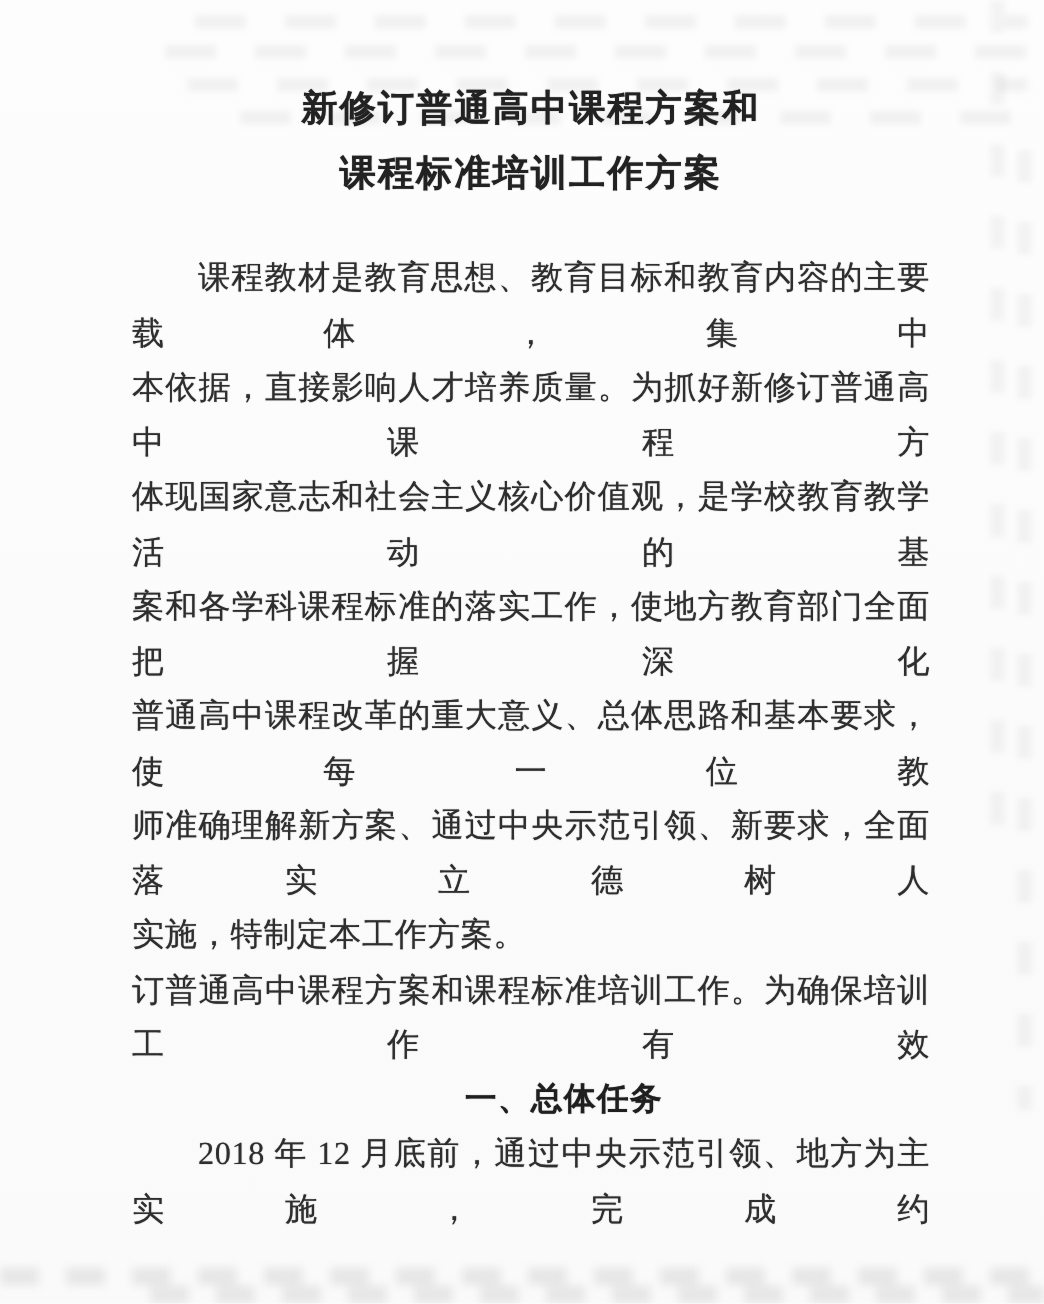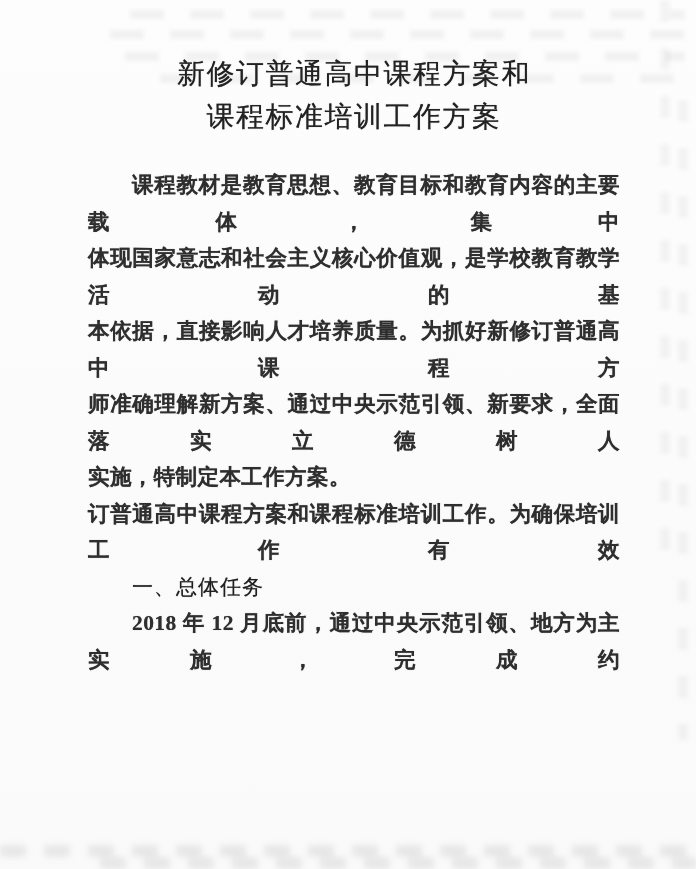--- a/index.html
+++ b/index.html
@@ -43,57 +43,58 @@
     height: 12px;
     filter: blur(3px);
   }
 
   .title-block {
     position: relative;
     margin: 52px 76px 0 88px;
     text-align: center;
   }
   .title-line {
-    font-size: 28px;
+    font-size: 24px;
     line-height: 43px;
-    font-weight: normal;
+    font-weight: bold;
     letter-spacing: 1.5px;
     color: #222;
     text-shadow: 0 0 0.7px rgba(34,34,34,0.75);
     text-align: center;
   }
 
   .content {
     position: relative;
     margin: 29px 76px 0 88px; 
     color: #2e2e2e;
   }
   .line {
     font-size: 21.5px;
     line-height: 36.5px;
-    font-weight: 700;
+    font-weight: 400;
     letter-spacing: 0.4px;
     color: #2e2e2e;
     text-shadow: 0 0 0.7px rgba(46,46,46,0.7);
     white-space: nowrap;
   }
   .line.full {
     white-space: normal;
     text-align: justify;
     text-align-last: justify;
   }
   .line.indent {
     text-indent: 44px;
   }
   .line.heading {
     font-family: "Liberation Sans", sans-serif;
-    font-weight: 400;
+    font-weight: 700;
     font-size: 21px;
     letter-spacing: 1px;
     color: #1f1f1f;
+    text-align: center;
   }
 </style>
 </head>
 <body>
 
 <div class="page">
 
   <div class="artifact" style="left:130px; top:10px; width:555px;"></div>
   <div class="artifact" style="left:110px; top:30px; width:575px;"></div>
   <div class="artifact" style="left:125px; top:52px; width:560px;"></div>
@@ -105,22 +106,24 @@
 
   <div class="title-block">
     <div class="title-line">新修订普通高中课程方案和</div>
     <div class="title-line">课程标准培训工作方案</div>
   </div>
 
   <div class="content">
 
     <div>
       <div class="line full indent">课程教材是教育思想、教育目标和教育内容的主要载体，集中</div>
+      <div class="line full">本依据，直接影响人才培养质量。为抓好新修订普通高中课程方</div>
       <div class="line full">体现国家意志和社会主义核心价值观，是学校教育教学活动的基</div>
-      <div class="line full">本依据，直接影响人才培养质量。为抓好新修订普通高中课程方</div>
+      <div class="line full">案和各学科课程标准的落实工作，使地方教育部门全面把握深化</div>
+      <div class="line full">普通高中课程改革的重大意义、总体思路和基本要求，使每一位教</div>
       <div class="line full">师准确理解新方案、通过中央示范引领、新要求，全面落实立德树人</div>
       <div class="line">实施，特制定本工作方案。</div>
       <div class="line full">订普通高中课程方案和课程标准培训工作。为确保培训工作有效</div>
     </div>
 
     <div class="line heading indent">一、总体任务</div>
 
     <div>
       <div class="line full indent">2018 年 12 月底前，通过中央示范引领、地方为主实施，完成约</div>
 

